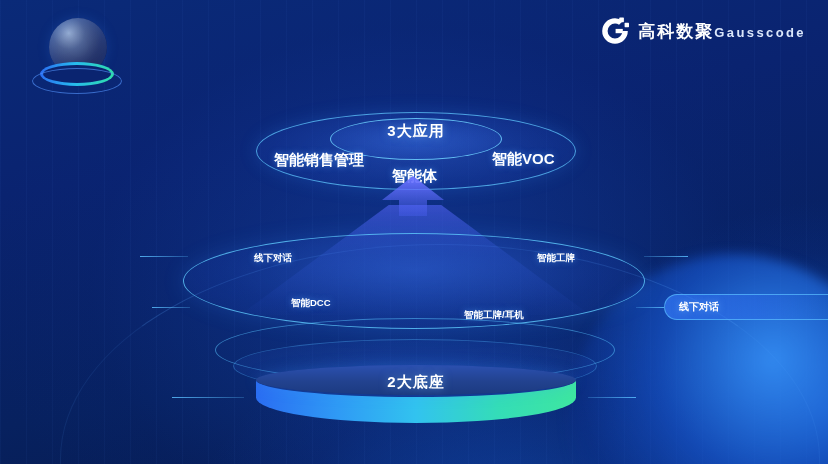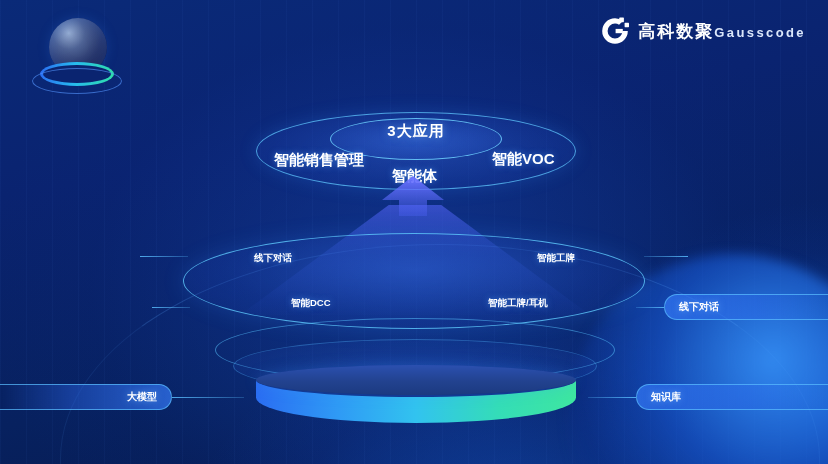--- a/index.html
+++ b/index.html
@@ -133,21 +133,21 @@
     text-align: center; font-size: 19px; font-weight: 700; color: #ffffff;
     letter-spacing: 2px; text-shadow: 0 0 12px rgba(120,190,255,0.65);
   }
   .scene-item {
     position: absolute; font-size: 9.5px; font-weight: 700; color: #ffffff;
     white-space: nowrap; text-shadow: 0 0 6px rgba(80,160,255,0.65);
   }
   #scene-item-0 { left: 254px; top: 252px; }
   #scene-item-1 { left: 537px; top: 252px; }
   #scene-item-2 { left: 291px; top: 297px; text-align: right; }
-  #scene-item-3 { left: 464px; top: 297px; margin-left: 24px; }
+  #scene-item-3 { left: 464px; top: 309px; }
 
   
   #ring-mid-1 {
     left: 215px; top: 318px; width: 400px; height: 64px;
     border: 1px solid rgba(86,190,250,0.55);
   }
   #ring-mid-2 {
     left: 233px; top: 339px; width: 364px; height: 54px;
     border: 1px solid rgba(76,170,240,0.38);
     background: radial-gradient(ellipse at 50% 50%, rgba(44,92,205,0.30) 0%, rgba(22,58,160,0.10) 100%);
@@ -281,31 +281,30 @@
     <div class="scene-item" id="scene-item-3">智能工牌/耳机</div>
 
     <div class="ellipse" id="ring-mid-1"></div>
     <div class="ellipse" id="ring-mid-2"></div>
 
     <div id="base">
       <div id="base-side">
         <div id="base-side-shade"></div>
       </div>
       <div id="base-top"></div>
+      <div id="label-base">2大底座</div>
     </div>
 
     <div class="conn" id="conn-0"></div>
 
     <div class="conn" id="conn-1"></div>
 
     <div class="conn conn-r" id="conn-2"></div>
 
     <div class="tag tag-right" id="tag-3">线下对话</div>
     <div class="conn conn-r" id="conn-3"></div>
 
-    <div class="tag tag-left" id="tag-4">大模型</div>
     <div class="conn" id="conn-4"></div>
 
-    <div class="tag tag-right" id="tag-5">知识库</div>
     <div class="conn conn-r" id="conn-5"></div>
 
   </div>
 </div>
 
 </body></html>

